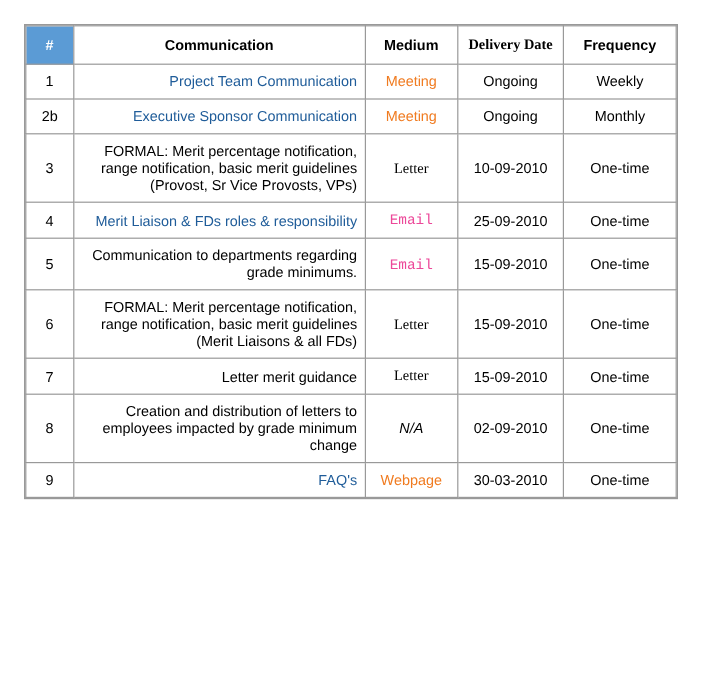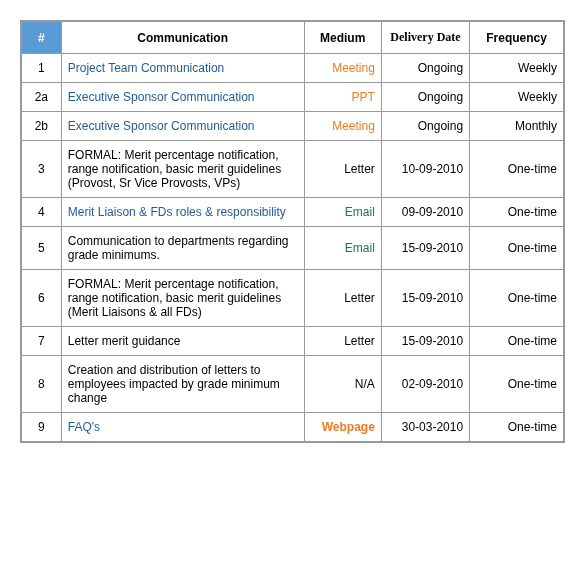--- a/index.html
+++ b/index.html
@@ -72,66 +72,69 @@
     }
 
     tbody tr:nth-child(even) {
       background-color: #fff;
     }
 
     tbody td {
       border: 1px solid #999;
       padding: 7px 6px;
       vertical-align: middle;
-      text-align: right;
+      text-align: center;
       color: #000;
       font-size: 12px;
     }
 
     tbody td.num-cell {
       text-align: center;
       font-weight: normal;
     }
 
     tbody td.comm-cell {
-      text-align: left;
+      text-align: right;
     }
 
     tbody td.comm-cell.link {
       color: #1f5c99;
     }
 
     .medium-meeting {
       color: #f07b20;
       font-weight: normal;
     }
 
     .medium-ppt {
       color: #f07b20;
       font-weight: normal;
     }
 
     .medium-email {
-      color: #15803d;
-      font-weight: normal;
+      color: #ec4899;
+      font-weight: normal;
+      font-family: Liberation Mono, monospace;
     }
 
     .medium-letter {
       color: #000;
       font-weight: normal;
+      font-family: Liberation Serif, serif;
     }
 
     .medium-na {
       color: #000;
       font-weight: normal;
+      font-style: italic;
     }
 
     .medium-webpage {
       color: #f07b20;
-      font-weight: bold;
+      font-weight: normal;
     }
   </style>
 </head>
 <body>
 
 <div class="table-container">
   <table>
     <thead>
       <tr>
         <th class="hash-col">#</th>
@@ -143,45 +146,38 @@
     </thead>
     <tbody id="table-body">
     <tr>
           <td class="num-cell">1</td>
           <td class="comm-cell link">Project Team Communication</td>
           <td><span class="medium-meeting">Meeting</span></td>
           <td>Ongoing</td>
           <td>Weekly</td>
         </tr>
         <tr>
-          <td class="num-cell">2a</td>
-          <td class="comm-cell link">Executive Sponsor Communication</td>
-          <td><span class="medium-ppt">PPT</span></td>
-          <td>Ongoing</td>
-          <td>Weekly</td>
-        </tr>
-        <tr>
           <td class="num-cell">2b</td>
           <td class="comm-cell link">Executive Sponsor Communication</td>
           <td><span class="medium-meeting">Meeting</span></td>
           <td>Ongoing</td>
           <td>Monthly</td>
         </tr>
         <tr>
           <td class="num-cell">3</td>
           <td class="comm-cell">FORMAL: Merit percentage notification, range notification, basic merit guidelines (Provost, Sr Vice Provosts, VPs)</td>
           <td><span class="medium-letter">Letter</span></td>
           <td>10-09-2010</td>
           <td>One-time</td>
         </tr>
         <tr>
           <td class="num-cell">4</td>
           <td class="comm-cell link">Merit Liaison &amp; FDs roles &amp; responsibility</td>
           <td><span class="medium-email">Email</span></td>
-          <td>09-09-2010</td>
+          <td>25-09-2010</td>
           <td>One-time</td>
         </tr>
         <tr>
           <td class="num-cell">5</td>
           <td class="comm-cell">Communication to departments regarding grade minimums.</td>
           <td><span class="medium-email">Email</span></td>
           <td>15-09-2010</td>
           <td>One-time</td>
         </tr>
         <tr>

